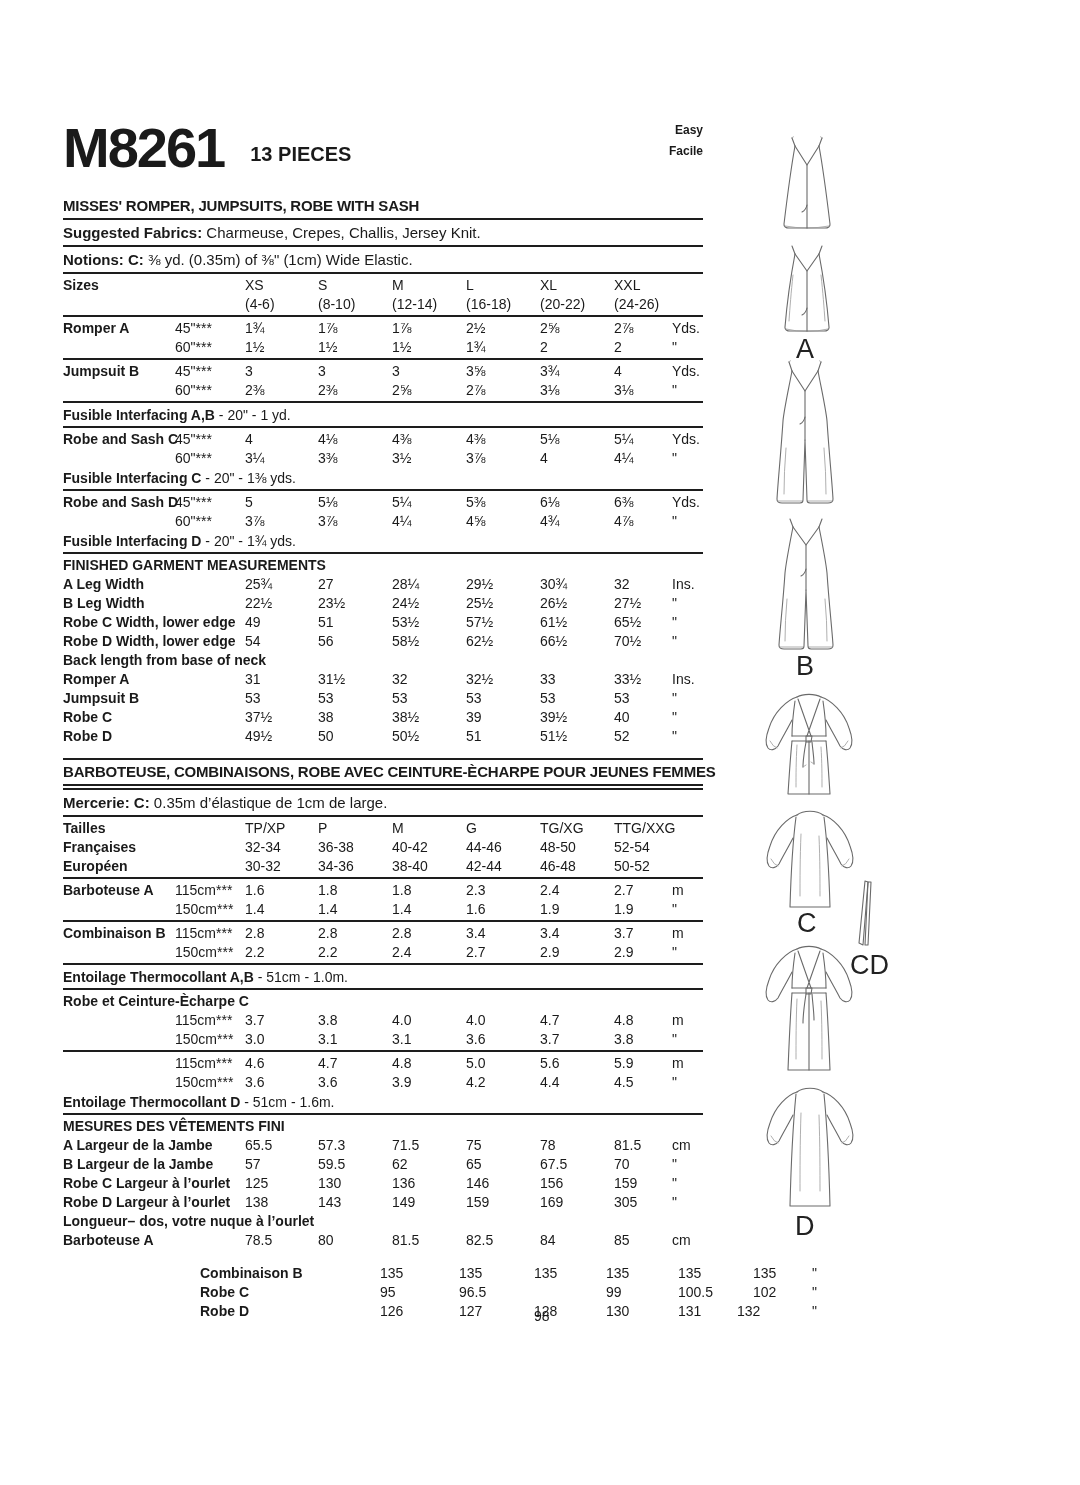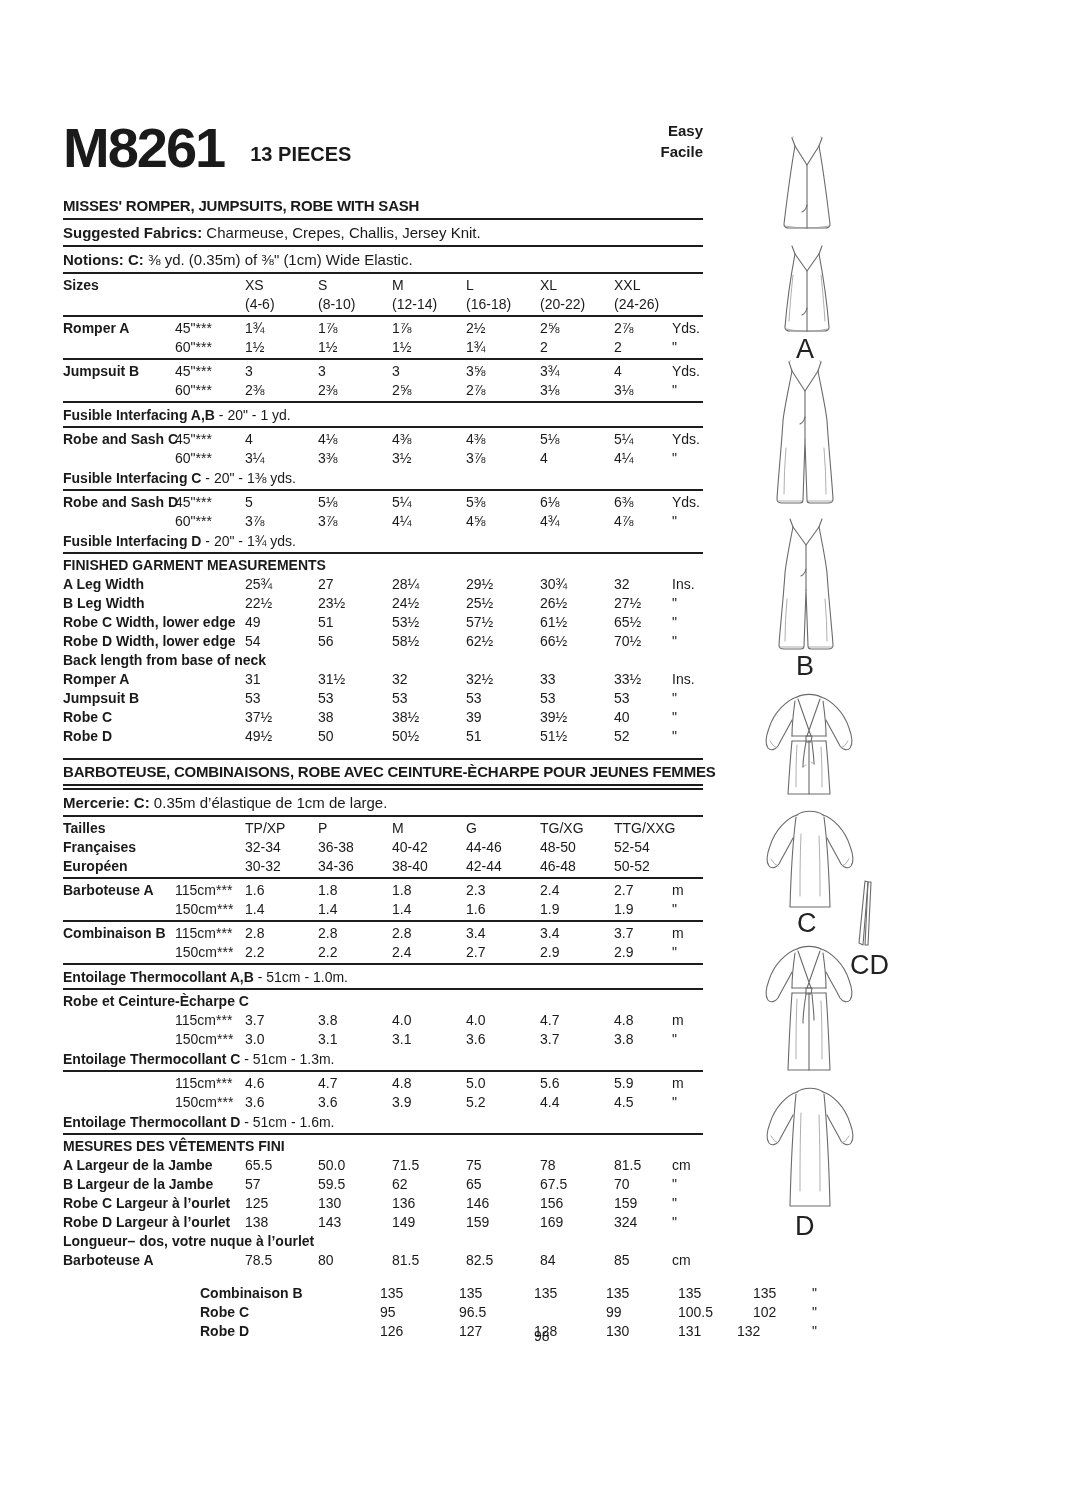--- a/index.html
+++ b/index.html
@@ -2,21 +2,21 @@
 <html><head>
 <meta charset="utf-8">
 <style>
   html,body{margin:0;padding:0;background:#e8e8e8;}
   .sheet{position:relative;width:1080px;height:1485px;background:#ffffff;
          font-family:"Liberation Sans", sans-serif;color:#1a1a1a;overflow:hidden;}
   
   .brand-row{position:absolute;left:63px;top:118px;width:640px;height:64px;}
   .pattern-number{font-size:56px;font-weight:bold;letter-spacing:-2px;line-height:60px;}
   .pieces{font-size:20px;font-weight:bold;letter-spacing:0;margin-left:26px;position:relative;top:-6px;}
-  .difficulty{position:absolute;right:0;top:2px;text-align:right;font-size:15px;font-weight:bold;line-height:21px;}
+  .difficulty{position:absolute;right:0;top:2px;text-align:right;font-size:12px;font-weight:bold;line-height:21px;}
   
   .table-area{position:absolute;left:63px;top:196px;width:640px;}
   .row{display:grid;grid-template-columns:112px 70px 73px 74px 74px 74px 74px 58px 31px;
        height:19px;line-height:19px;font-size:14px;white-space:nowrap;}
   .row .lab{font-weight:bold;}
   .row .lab2{grid-column:1 / 3;font-weight:bold;}
   .row .w{font-weight:normal;}
   .hdr-row{height:19px;line-height:19px;font-size:14px;font-weight:bold;white-space:nowrap;}
   .note-row{height:20px;line-height:20px;font-size:14px;white-space:nowrap;}
   .note-row b{font-weight:bold;}
@@ -354,51 +354,50 @@
           <span class="lab"></span>
           <span class="w">150cm***</span>
           <span>3.0</span>
           <span>3.1</span>
           <span>3.1</span>
           <span>3.6</span>
           <span>3.7</span>
           <span>3.8</span>
           <span class="w">"</span>
         </div>
-        <div class="note-row"><b>Entoilage Thermocollant C</b> - 51cm - 1.3m.</div>
         <div class="rule"></div>
         <div class="row">
           <span class="lab"></span>
           <span class="w">115cm***</span>
           <span>4.6</span>
           <span>4.7</span>
           <span>4.8</span>
           <span>5.0</span>
           <span>5.6</span>
           <span>5.9</span>
           <span class="w">m</span>
         </div>
         <div class="row">
           <span class="lab"></span>
           <span class="w">150cm***</span>
           <span>3.6</span>
           <span>3.6</span>
           <span>3.9</span>
-          <span>5.2</span>
+          <span>4.2</span>
           <span>4.4</span>
           <span>4.5</span>
           <span class="w">"</span>
         </div>
         <div class="note-row"><b>Entoilage Thermocollant D</b> - 51cm - 1.6m.</div>
         <div class="rule"></div>
         <div class="hdr-row">MESURES DES VÊTEMENTS FINI</div>
         <div class="row">
           <span class="lab2">A Largeur de la Jambe</span>
           <span>65.5</span>
-          <span>50.0</span>
+          <span>57.3</span>
           <span>71.5</span>
           <span>75</span>
           <span>78</span>
           <span>81.5</span>
           <span class="w">cm</span>
         </div>
         <div class="row">
           <span class="lab2">B Largeur de la Jambe</span>
           <span>57</span>
           <span>59.5</span>
@@ -418,21 +417,21 @@
           <span>159</span>
           <span class="w">"</span>
         </div>
         <div class="row">
           <span class="lab2">Robe D Largeur à l’ourlet</span>
           <span>138</span>
           <span>143</span>
           <span>149</span>
           <span>159</span>
           <span>169</span>
-          <span>324</span>
+          <span>305</span>
           <span class="w">"</span>
         </div>
         <div class="hdr-row">Longueur– dos, votre nuque à l’ourlet</div>
         <div class="row">
           <span class="lab2">Barboteuse A</span>
           <span>78.5</span>
           <span>80</span>
           <span>81.5</span>
           <span>82.5</span>
           <span>84</span>

